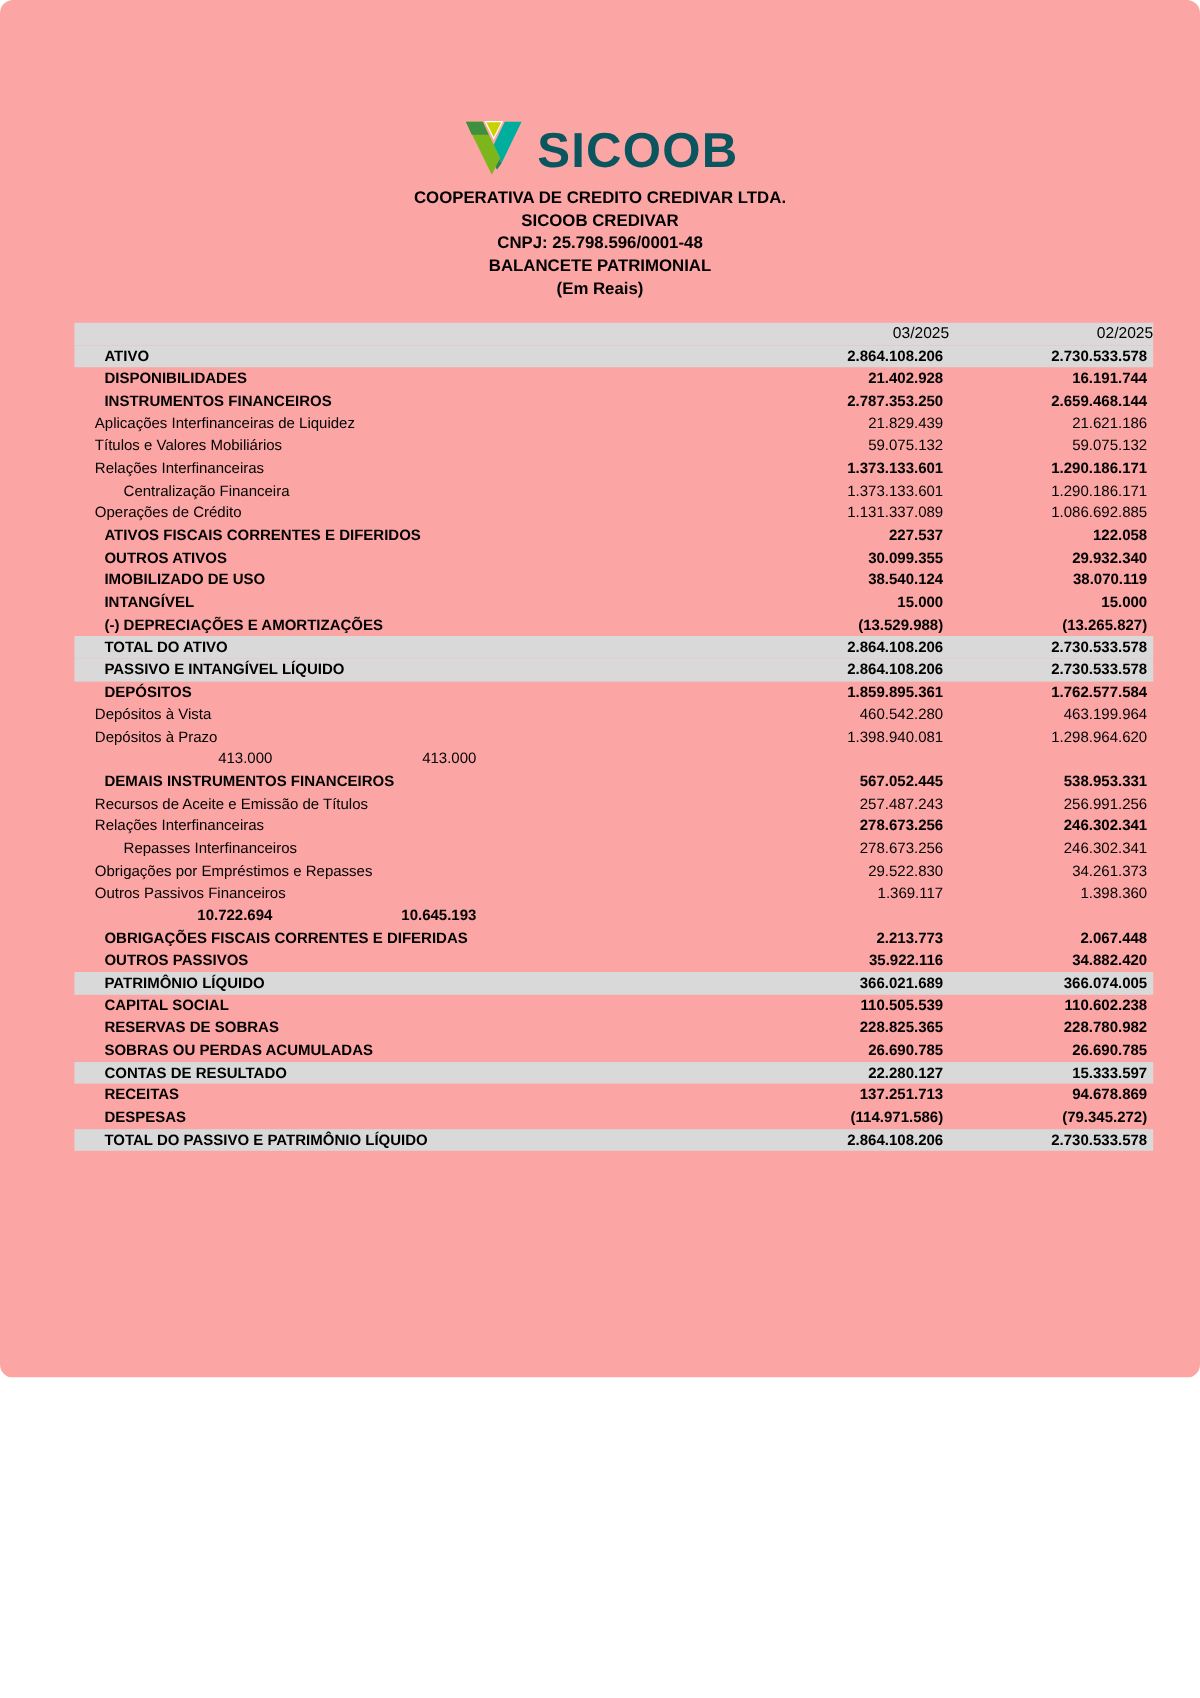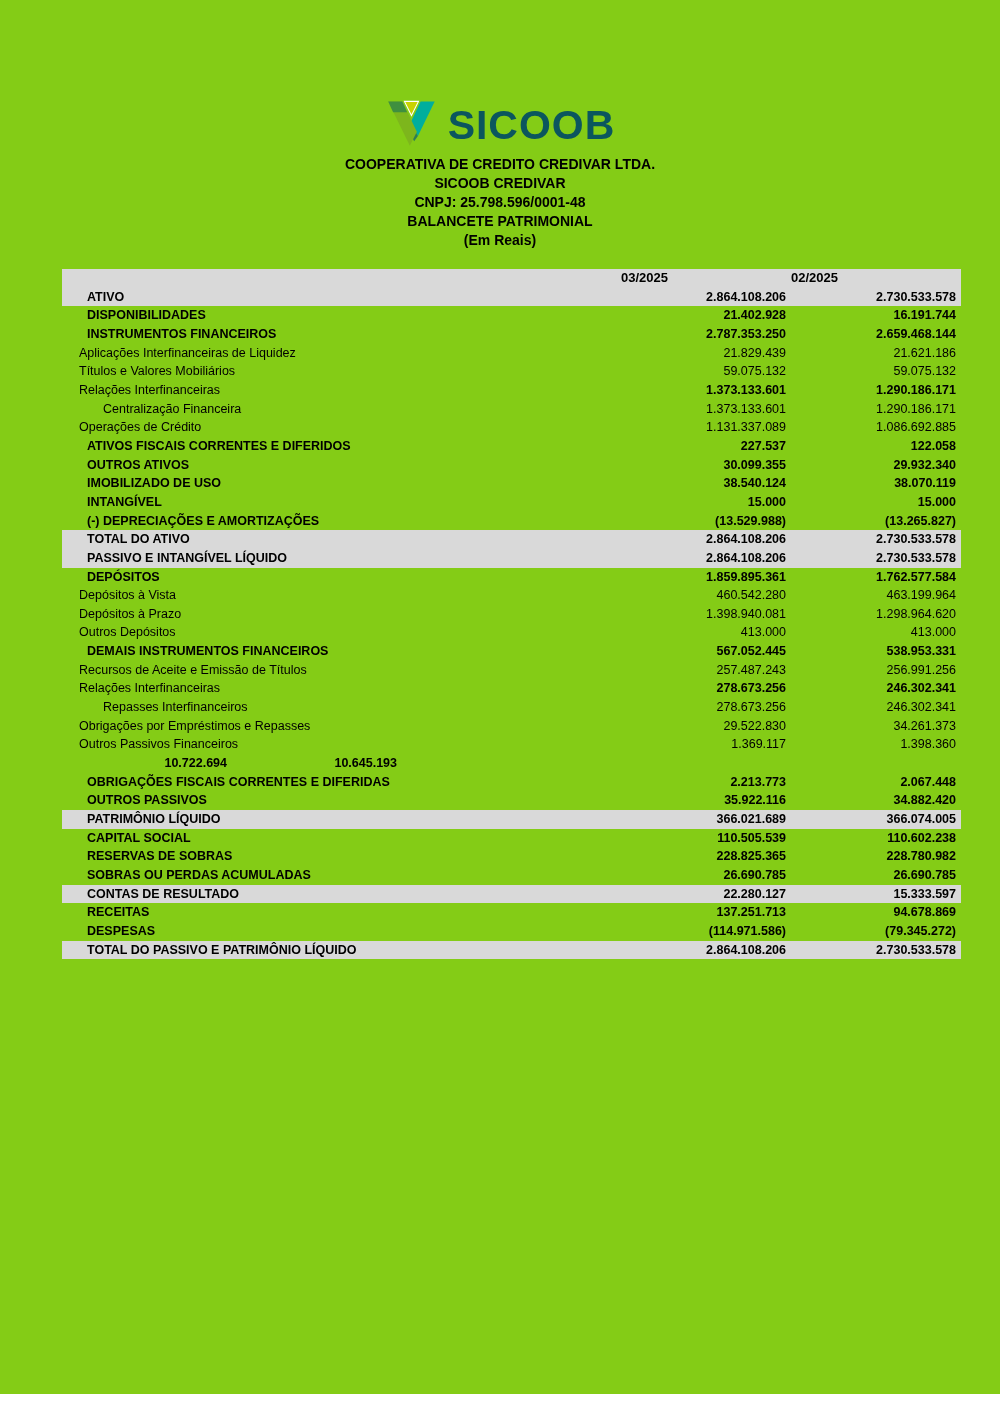--- a/index.html
+++ b/index.html
@@ -1,20 +1,21 @@
 <!DOCTYPE html>
 <html><head>
 <meta charset="utf-8">
 <style>
   * { margin:0; padding:0; box-sizing:border-box; }
   body { background:#fff; }
   .page {
-    position:relative; width:1000px; height:1394px; background:#84cc16;
+    position:relative; width:1000px; height:1148px; background:#fca5a5;
     font-family:"Liberation Sans", sans-serif; color:#000;
     overflow:hidden;
+    border-radius:11px;
     --shade:#d9d9d9;
   }
   
   .logo-row {
     position:absolute; top:95px; left:0; width:100%;
     display:flex; justify-content:center; align-items:center; gap:9px; height:56px;
   }
   .logo-icon { width:54px; height:50px; }
   .logo-text {
     font-size:41px; font-weight:bold; letter-spacing:1px; line-height:1;
@@ -32,21 +33,21 @@
   }
   .trow {
     display:flex; align-items:center; height:18.66px; line-height:18.66px;
     white-space:nowrap;
   }
   .trow.shaded { background:var(--shade); }
   .trow.bold { font-weight:bold; }
   .cell-label { flex:1 1 auto; overflow:hidden; }
   .cell-v { flex:0 0 170px; width:170px; text-align:right; padding-right:5px; }
   .cell-v.boldv { font-weight:bold; }
-  .head .cell-v { text-align:left; font-weight:bold; font-size:13px; padding-right:0; }
+  .head .cell-v { text-align:right; font-weight:normal; font-size:13px; padding-right:0; }
   .ind0 { padding-left:5px;margin-left:20px; }
   .ind1 { padding-left:17px; }
   .ind2 { padding-left:41px; }
 </style>
 </head>
 <body>
 
 <div class="page" style="--shade: #d9d9d9; color: rgb(0, 0, 0);">
 
   <div class="logo-row">
@@ -178,21 +179,20 @@
     <div class="cell-v v2">463.199.964</div>
   </div>
 
   <div class="trow">
     <div class="cell-label ind1">Depósitos à Prazo</div>
     <div class="cell-v v1">1.398.940.081</div>
     <div class="cell-v v2">1.298.964.620</div>
   </div>
 
   <div class="trow">
-    <div class="cell-label ind1">Outros Depósitos</div>
     <div class="cell-v v1">413.000</div>
     <div class="cell-v v2">413.000</div>
   </div>
 
   <div class="trow bold">
     <div class="cell-label ind0">DEMAIS INSTRUMENTOS FINANCEIROS</div>
     <div class="cell-v v1">567.052.445</div>
     <div class="cell-v v2">538.953.331</div>
   </div>
 

